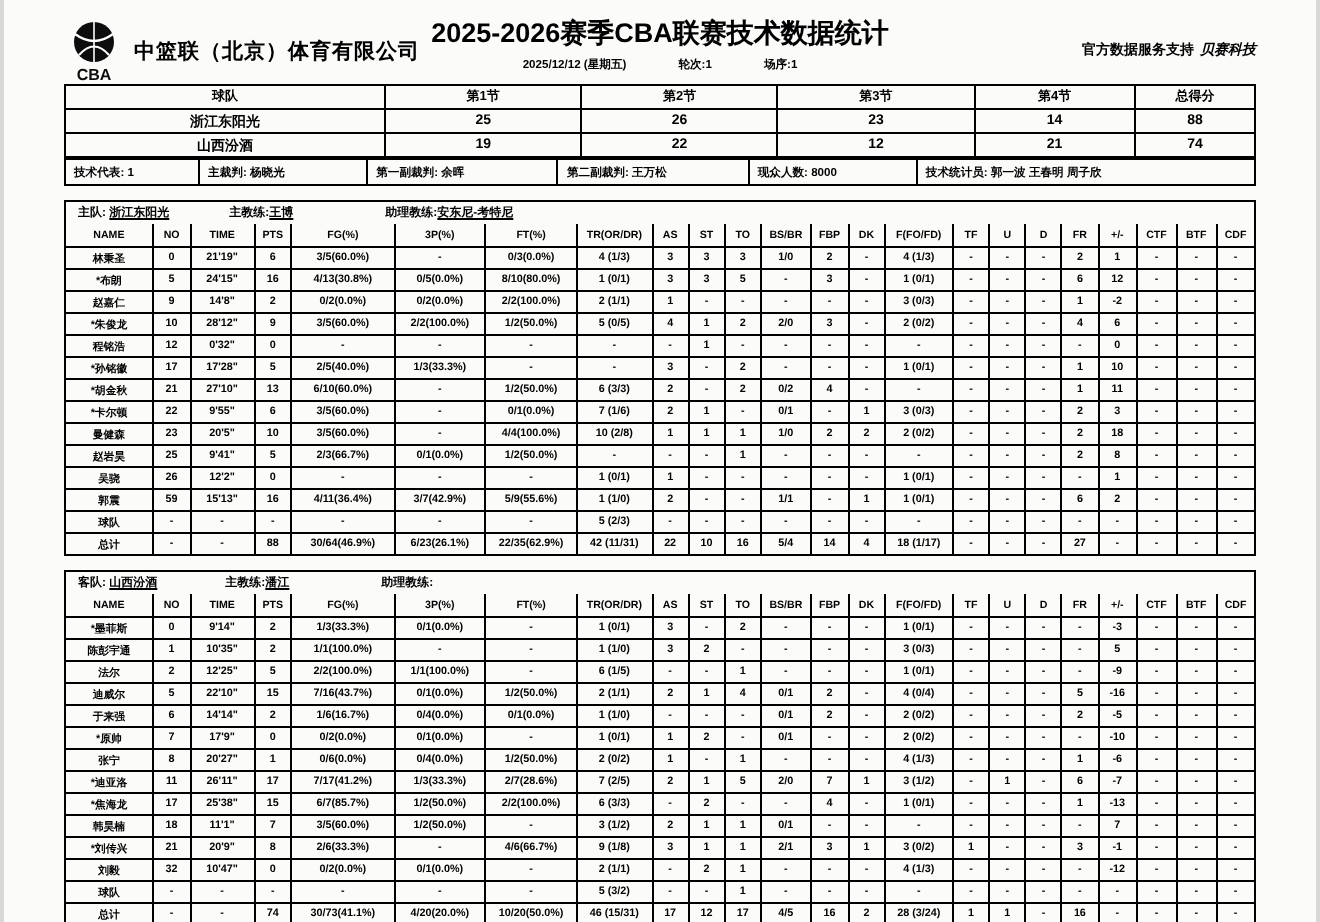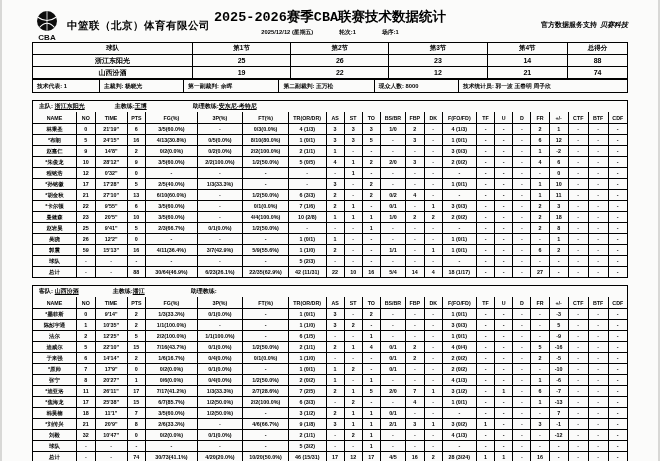--- a/index.html
+++ b/index.html
@@ -9,21 +9,21 @@
     -webkit-font-smoothing:antialiased;
   }
   .sheet{position:absolute;left:2px;top:0;right:2px;bottom:0;background:#fbfbfa;overflow:hidden;}
   .inner{position:absolute;left:30px;right:30px;top:8px;}
 
   
   .hdr{position:relative;height:32px;}
   .hdr-left{position:absolute;left:0;top:2px;display:flex;align-items:center;gap:5px;}
   .company{font-size:10.5px;font-weight:bold;letter-spacing:.5px;text-align:center;}
   .hdr-center{position:absolute;left:50%;top:0;transform:translateX(-50%);text-align:center;width:330px;}
-  .title{font-size:13.5px;font-weight:bold;white-space:nowrap;font-family:Liberation Mono, monospace;}
+  .title{font-size:13.5px;font-weight:bold;white-space:nowrap;}
   .subline{margin-top:2px;font-size:5.8px;font-weight:bold;display:flex;justify-content:center;gap:26px;white-space:nowrap;}
   .hdr-right{position:absolute;right:0;top:12px;font-size:7px;font-weight:bold;white-space:nowrap;}
   .brand{font-style:italic;margin-left:3px;}
 
   table{border-collapse:collapse;width:100%;table-layout:fixed;}
   td,th{border:1px solid #000;text-align:center;font-weight:bold;padding:0;overflow:hidden;white-space:nowrap;}
 
   
   .score{margin-top:2px;}
   .score th{height:11px;font-size:6.5px;}

